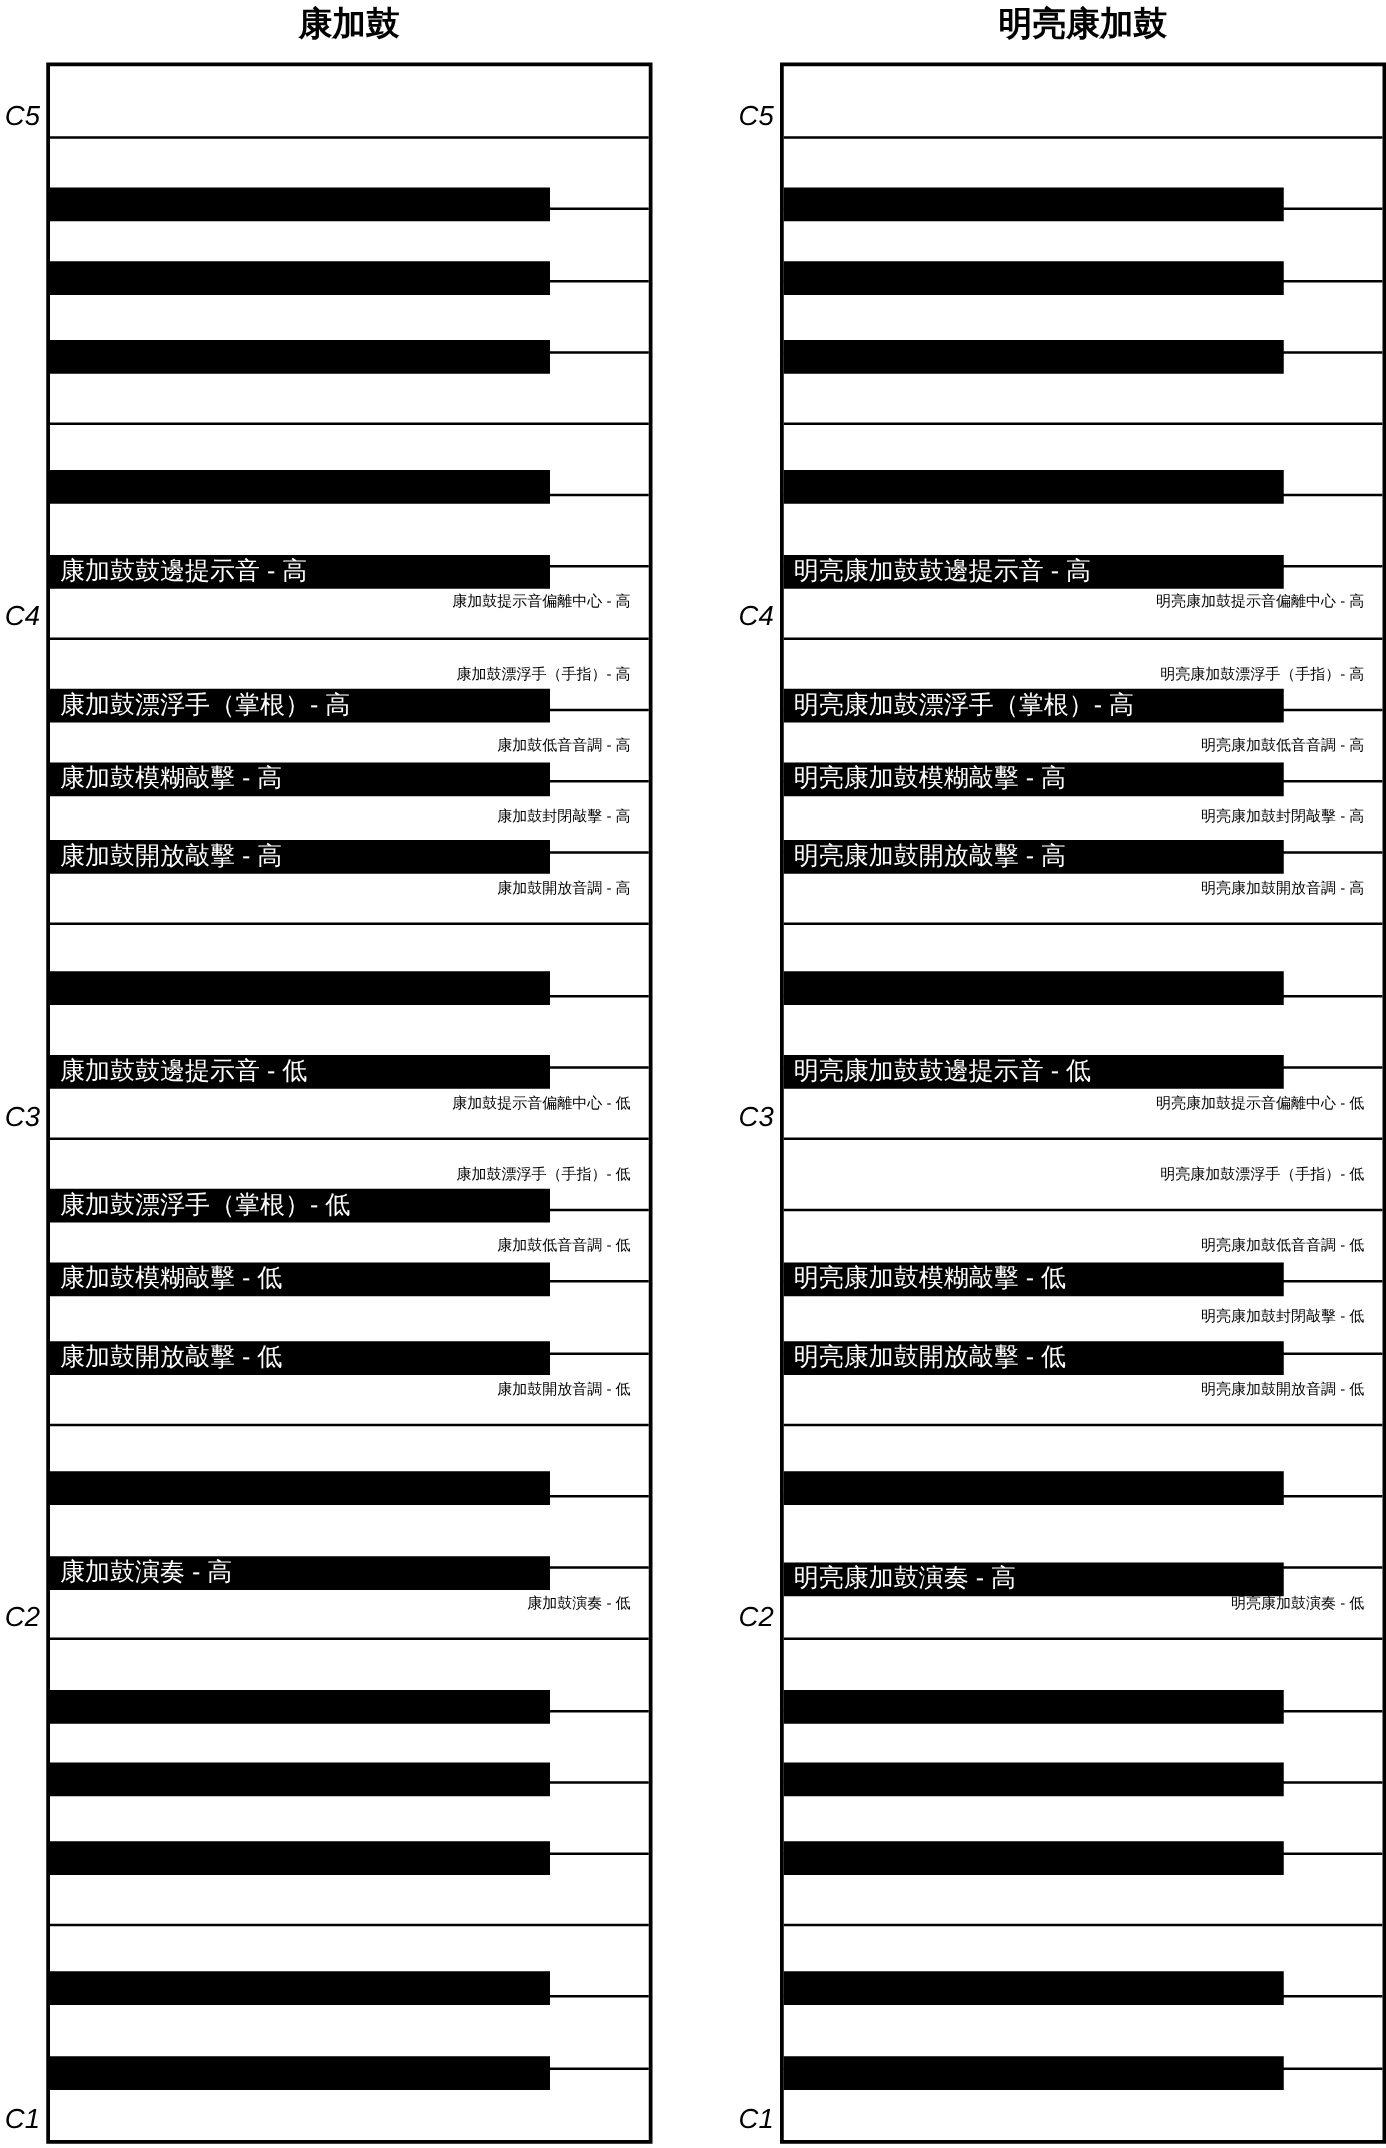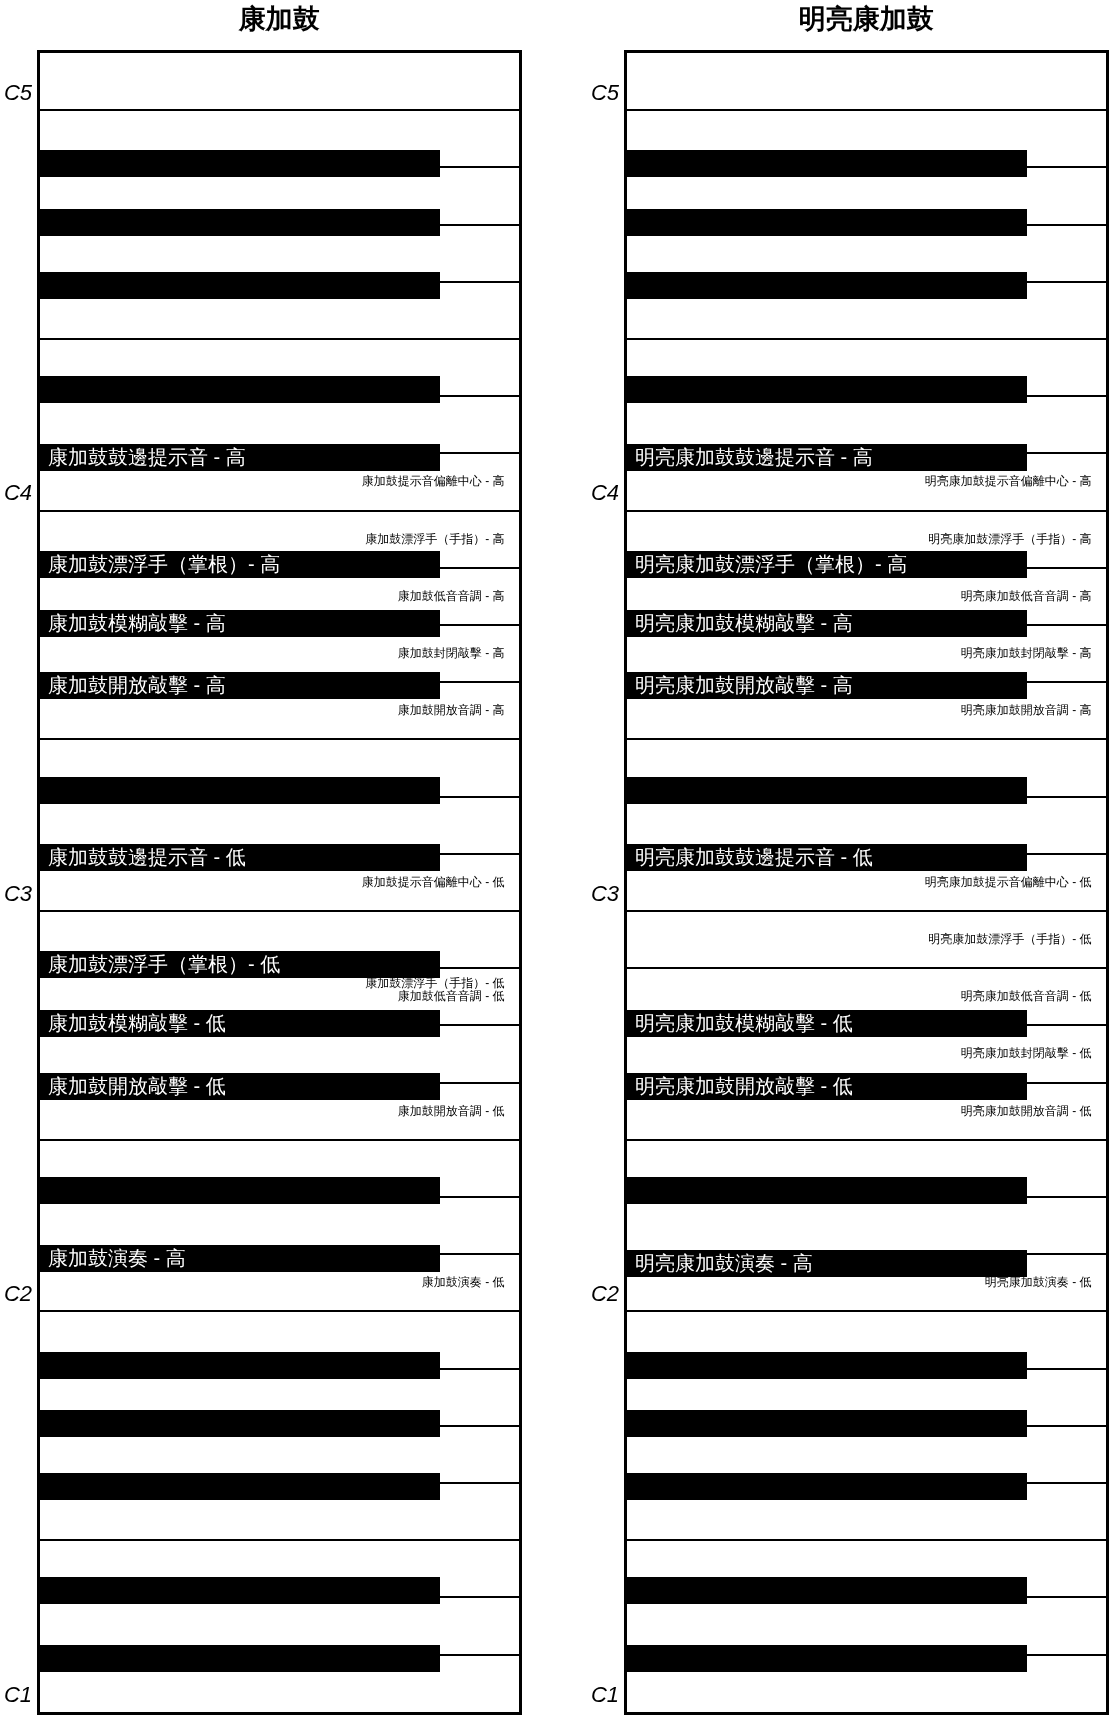--- a/index.html
+++ b/index.html
@@ -96,21 +96,21 @@
         <div class="white-key-label">康加鼓封閉敲擊 - 高</div>
       </div>
       <div class="white-key" style="top: 629.2px; height: 57.2px; text-decoration: underline;">
         <div class="white-key-label">康加鼓開放音調 - 高</div>
       </div>
       <div class="white-key" style="top: 686.4px; height: 57.2px;"></div>
       <div class="white-key" style="top: 743.6px; height: 57.2px;"></div>
       <div class="white-key" style="top: 800.8px; height: 57.2px;">
         <div class="white-key-label">康加鼓提示音偏離中心 - 低</div>
       </div>
-      <div class="white-key" style="top: 858px; height: 57.2px; margin-top: 44px;">
+      <div class="white-key" style="top: 858px; height: 57.2px;">
         <div class="white-key-label">康加鼓漂浮手（手指）- 低</div>
       </div>
       <div class="white-key" style="top: 915.2px; height: 57.2px;">
         <div class="white-key-label">康加鼓低音音調 - 低</div>
       </div>
       <div class="white-key" style="top: 1029.6px; height: 57.2px; text-align: center;">
         <div class="white-key-label">康加鼓開放音調 - 低</div>
       </div>
       <div class="white-key" style="top: 1086.8px; height: 57.2px;"></div>
       <div class="white-key" style="top: 1144px; height: 57.2px;"></div>

